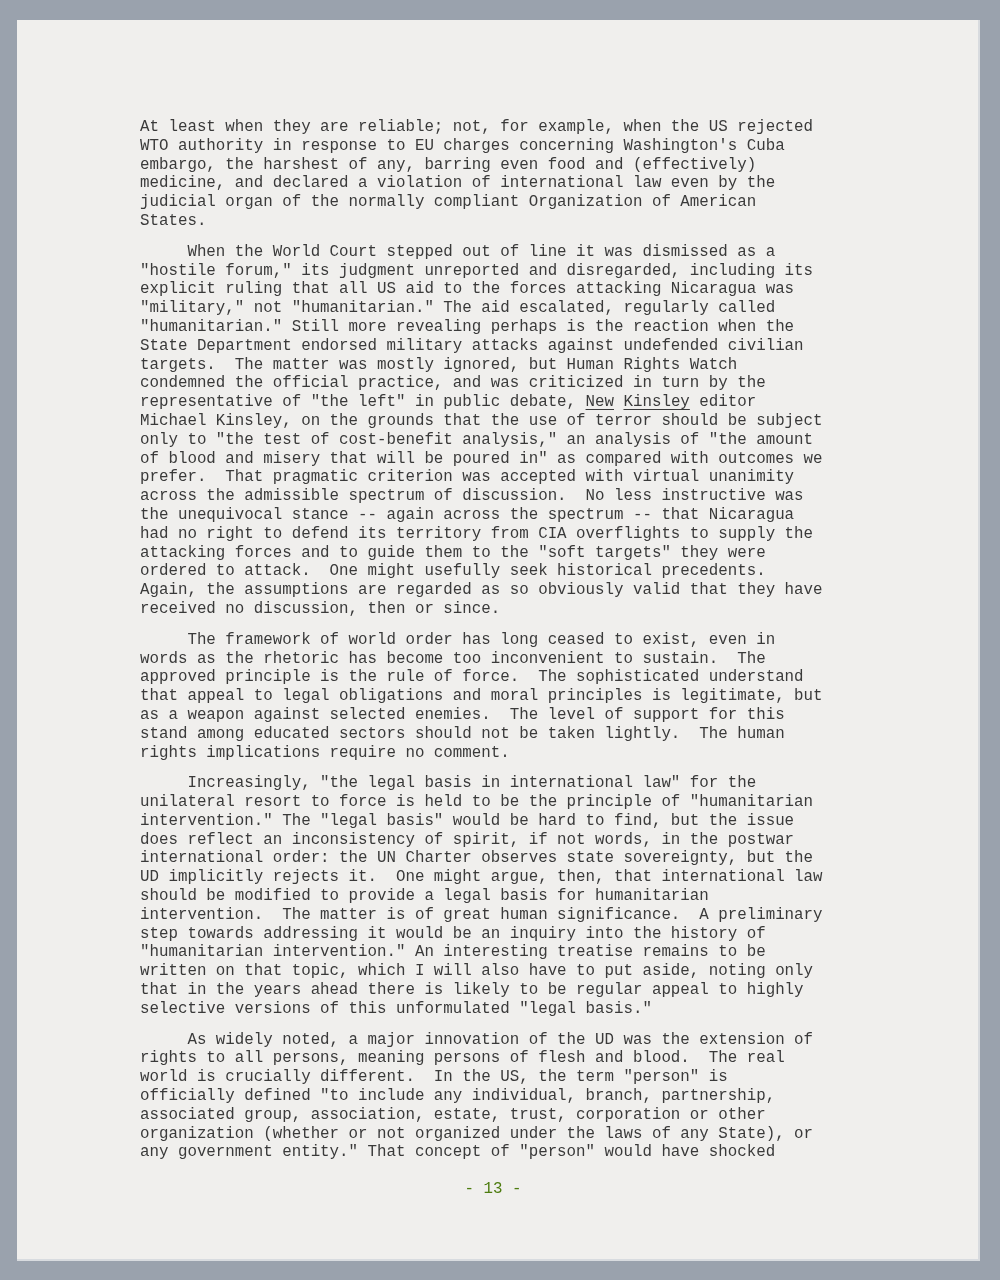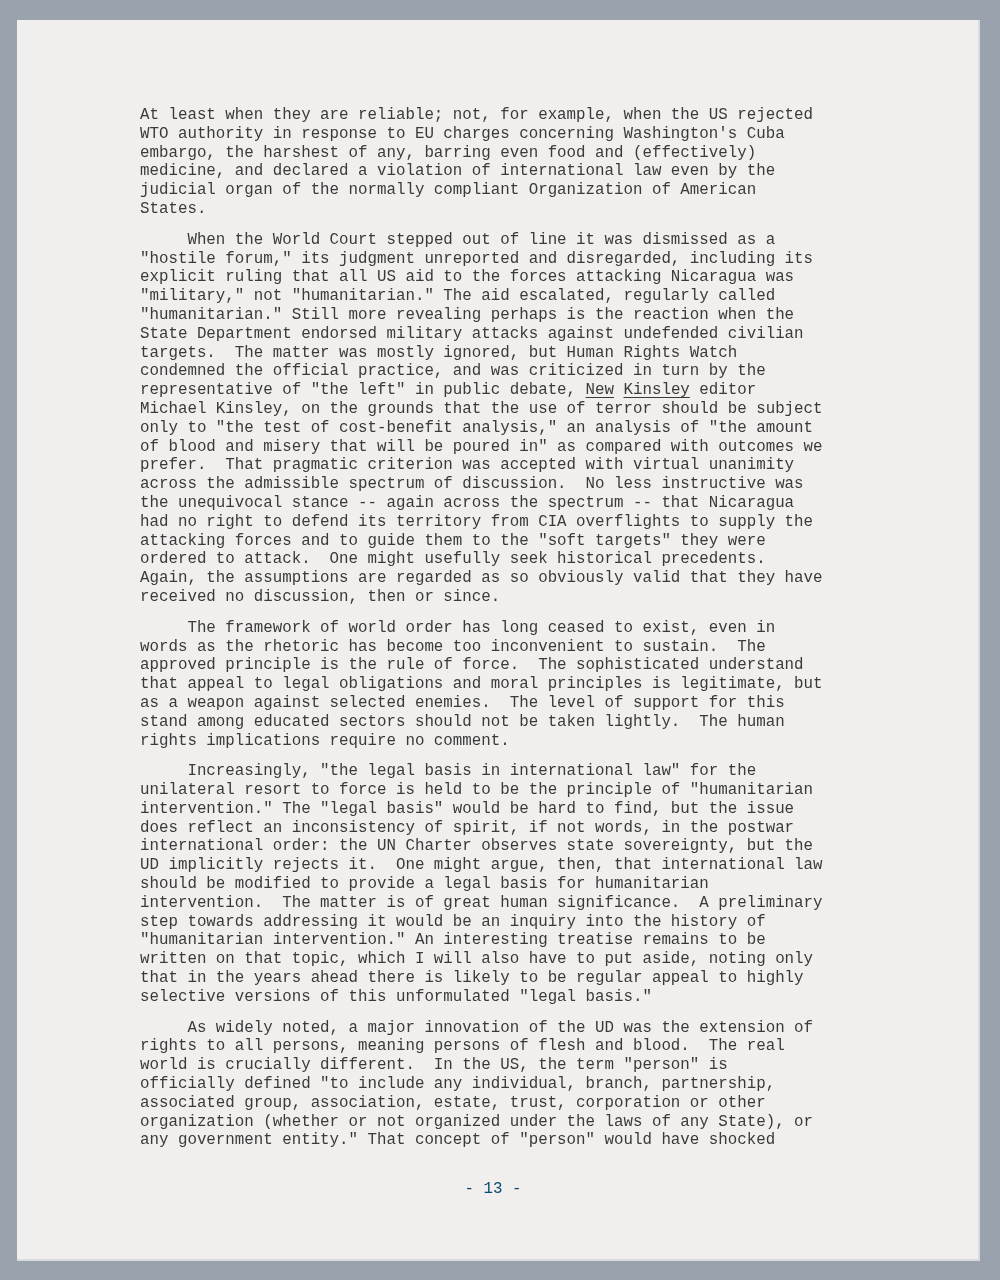--- a/index.html
+++ b/index.html
@@ -30,36 +30,36 @@
     left: 123px;
     top: 86px;
     width: 706px;
     font-size: 15.8px;
     line-height: 18.8px;
     color: #3a3a3a;
     text-rendering: optimizeLegibility;
   }
   .paragraph {
     white-space: pre-wrap;
-    margin: 0 0 12px 0;
+    margin: 12px 0 12px 0;
   }
   .paragraph u {
     text-decoration: underline;
     text-underline-offset: 3px;
     text-align: right;
   }
   .page-footer {
     position: absolute;
     left: 123px;
     top: 1160px;
     width: 706px;
     text-align: center;
     font-size: 15.8px;
     line-height: 18.8px;
-    color: #0c4a6e;
+    color: #4d7c0f;
   }
 </style>
 </head>
 <body style="background: rgb(154, 162, 173);">
 
 <div class="paper" style="background: rgb(240, 239, 237); color: rgb(58, 58, 58);">
   <div class="text-block">
       <div class="paragraph">At least when they are reliable; not, for example, when the US rejected
 WTO authority in response to EU charges concerning Washington's Cuba
 embargo, the harshest of any, barring even food and (effectively)

